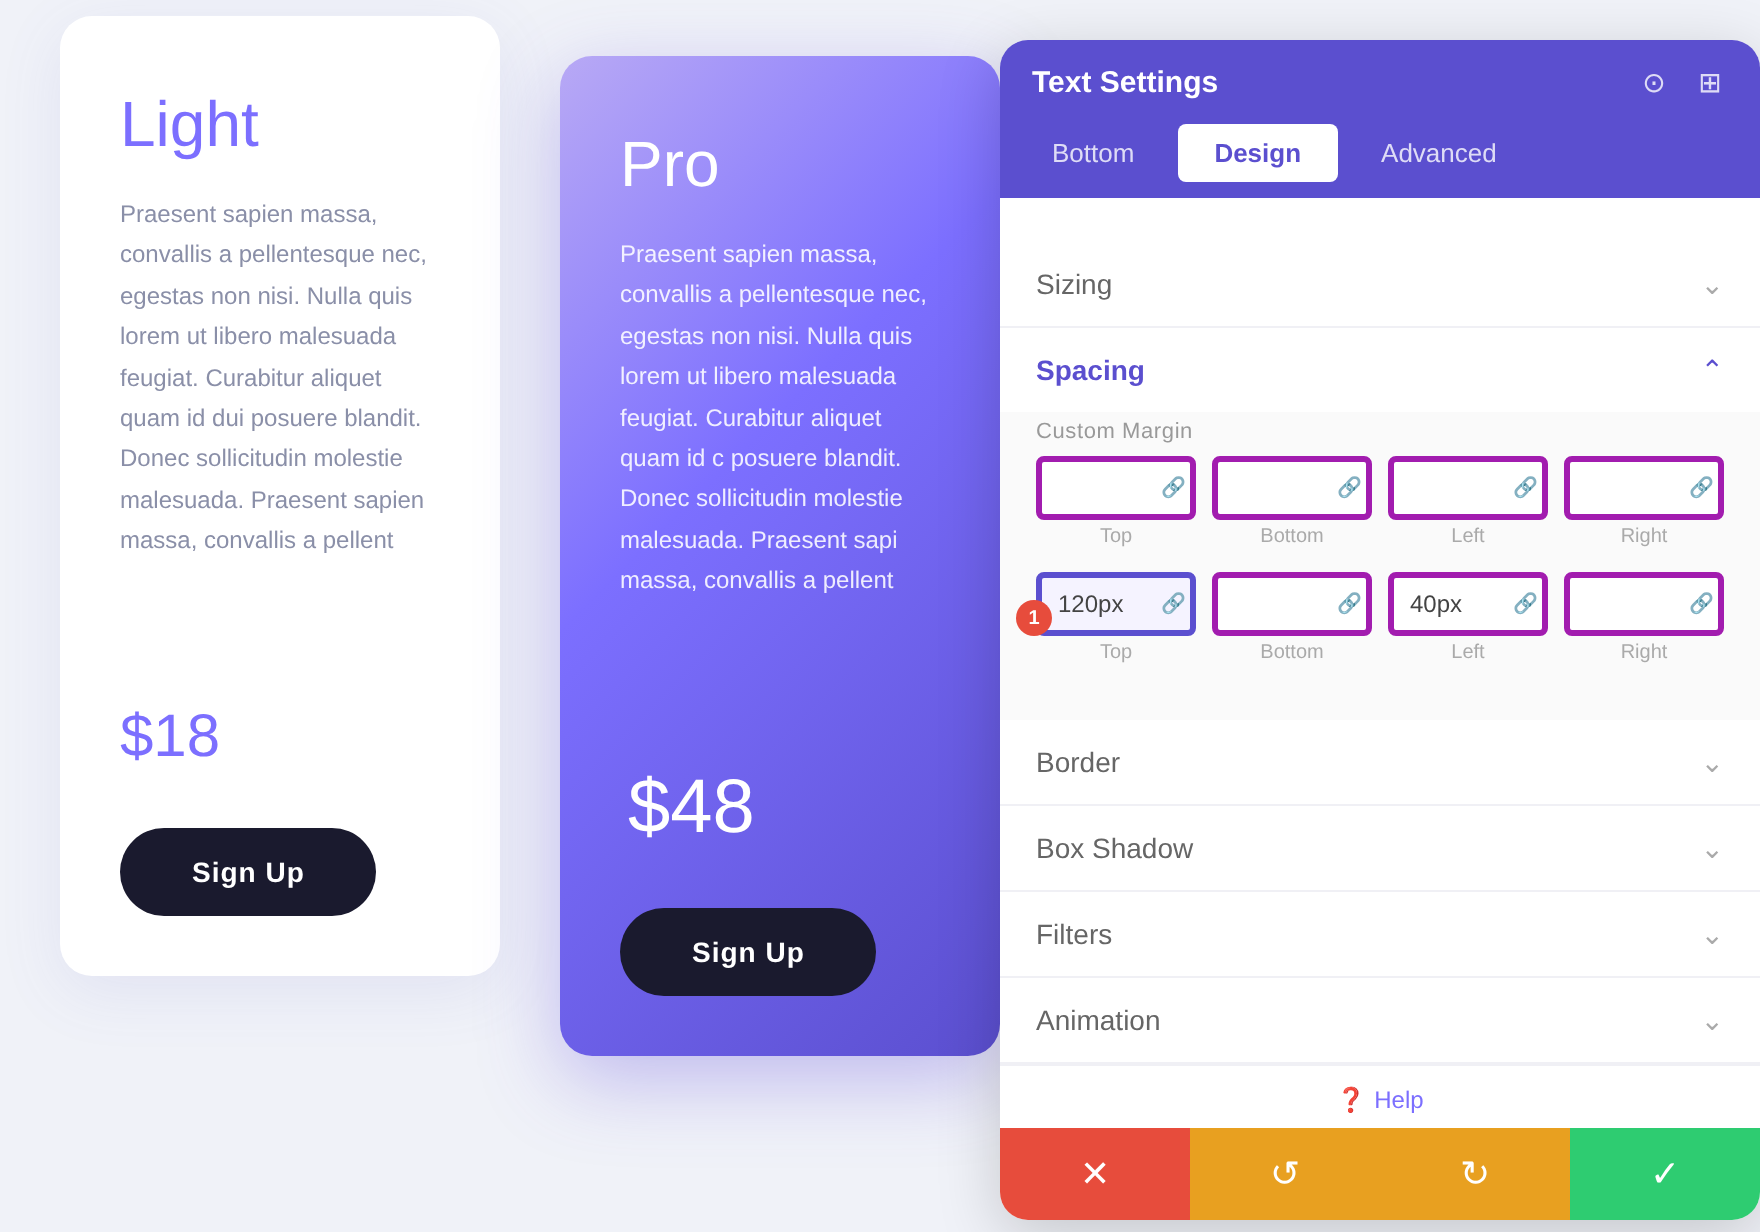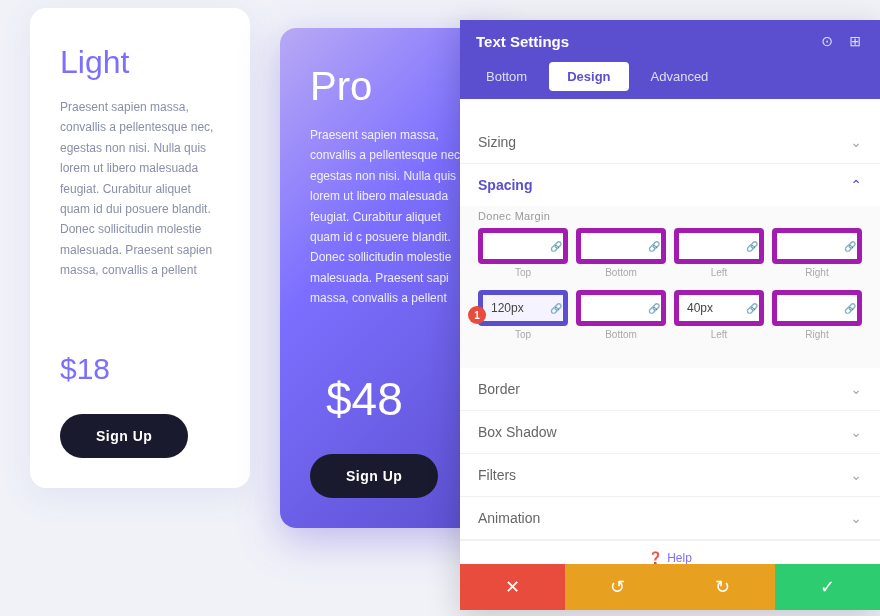--- a/index.html
+++ b/index.html
@@ -83,61 +83,61 @@
       box-shadow: 0 12px 40px rgba(100,80,220,0.35);
       display: flex;
       flex-direction: column;
       align-items: flex-start;
       position: relative;
       top: 20px;
       left: 10px;
     }
 
     .card-pro .plan-name {
-      font-size: 40px;
+      font-size: 32px;
       font-weight: 300;
       color: #fff;
       margin-bottom: 16px;
     }
 
     .card-pro .plan-desc {
       font-size: 12px;
       color: rgba(255,255,255,0.88);
       line-height: 1.7;
       margin-bottom: auto;
     }
 
     .card-pro .plan-price {
-      font-size: 46px;
+      font-size: 38px;
       font-weight: 300;
       color: #fff;
-      margin: 24px 16px 28px;
+      margin: 24px 4px 28px;
       text-align: center;
     }
 
     .card-pro .signup-btn {
       background: #1a1a2e;
       color: #fff;
       border: none;
       border-radius: 30px;
       padding: 14px 36px;
       font-size: 14px;
       font-weight: 600;
       cursor: pointer;
       letter-spacing: 0.5px;
     }
 
     
     .settings-panel {
       position: absolute;
       right: 0; top: 20px;
-      width: 420px;
+      width: 380px;
       height: 590px;
       background: #fff;
-      border-radius: 0;
+      border-radius: 14px;
       box-shadow: 0 8px 32px rgba(0,0,0,0.18);
       display: flex;
       flex-direction: column;
       overflow: hidden;
     }
 
     .panel-header {
       background: #5b4fcf;
       padding: 12px 16px;
       display: flex;
@@ -265,21 +265,21 @@
       flex: 1;
     }
 
     .field-input-wrap {
       width: 100%;
       position: relative;
     }
 
     .field-input {
       width: 100%;
-      border: 5px solid #a21caf;
+      border: 3px solid #a21caf;
       border-radius: 4px;
       padding: 6px 22px 6px 8px;
       font-size: 12px;
       color: #444;
       background: #fff;
       outline: none;
     }
 
     .field-input.highlighted {
       border-color: #5b4fcf;
@@ -408,21 +408,21 @@
     </div>
 
     <div class="section-header expanded">
       <span class="section-title active">Spacing</span>
       <span class="chevron up">⌃</span>
     </div>
 
     <div class="section-content">
 
       <div class="field-group">
-        <div class="field-label">Donec Margin</div>
+        <div class="field-label">Custom Margin</div>
         <div class="field-row">
           <div class="field-with-label">
             <div class="field-input-wrap">
               <input class="field-input" type="text" value="" placeholder="" style="">
               <span class="field-link-icon">🔗</span>
             </div>
             <span class="field-sublabel">Top</span>
           </div>
           <div class="field-with-label">
             <div class="field-input-wrap">

